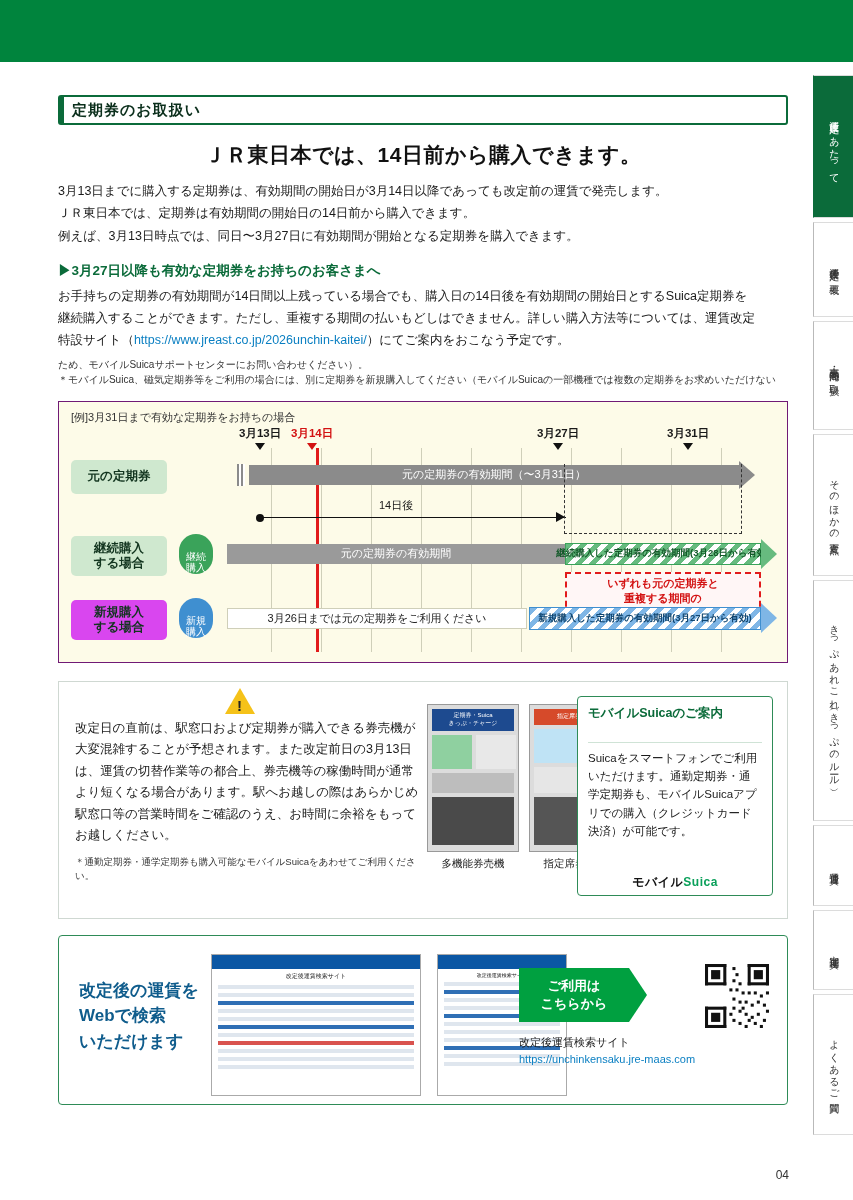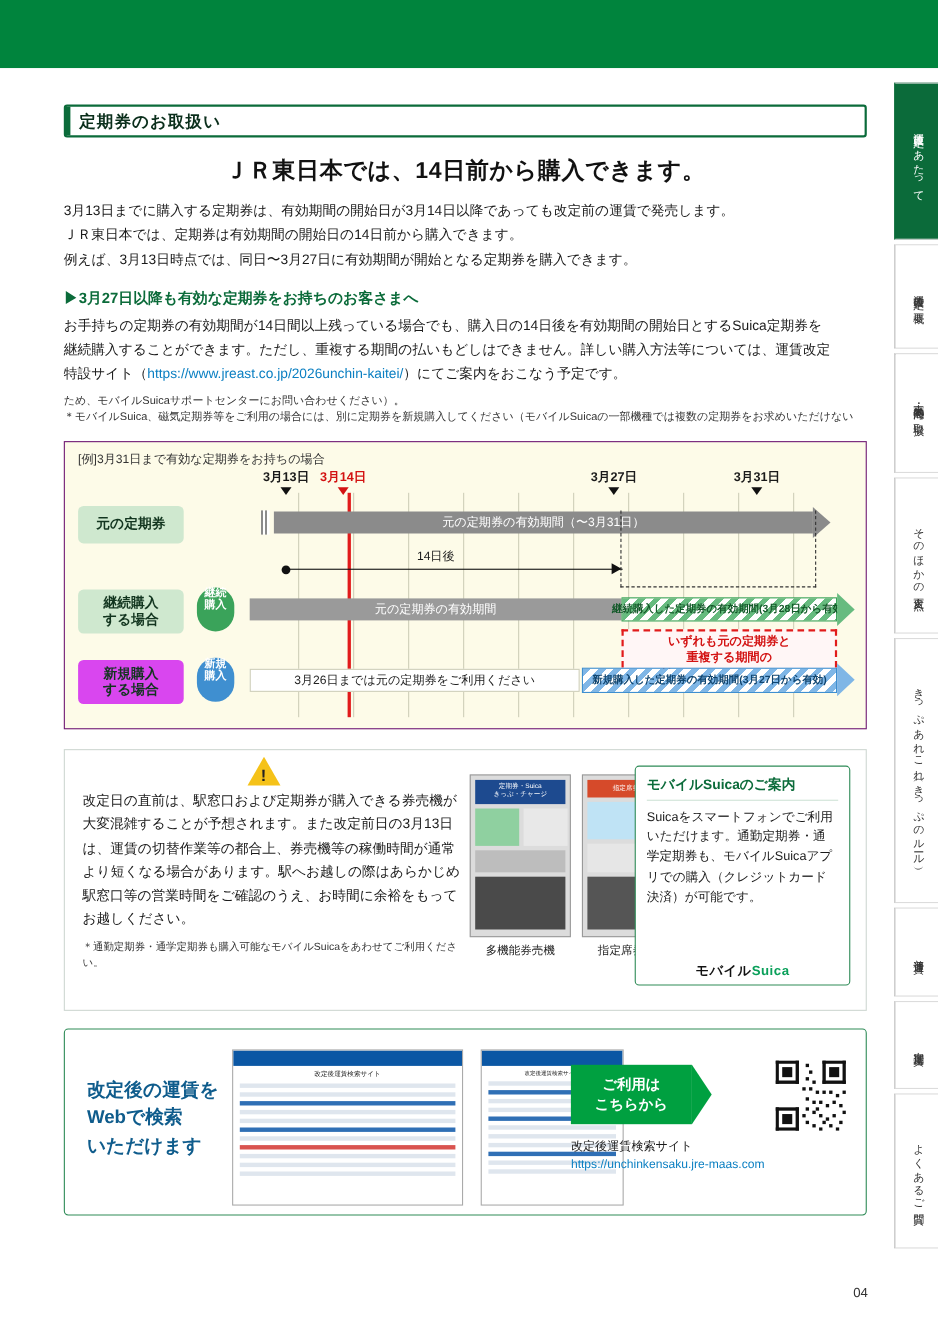--- a/index.html
+++ b/index.html
@@ -88,22 +88,22 @@
   .rowlabel {
     position:absolute; left:12px; width:96px; height:34px;
     display:flex; align-items:center; justify-content:center;
     border-radius:5px; font-size:12.5px; font-weight:bold; color:#12351f;
     text-align:center; line-height:1.2;
   }
   .rl-green { background:#cfe8cf; }
   .rl-blue  { background:#d946ef; }
   .circ {
     position:absolute; width:34px; height:40px; border-radius:18px;
-    display:flex; align-items:flex-start; justify-content:center;
-    font-size:10px; font-weight:bold; color:#fff; line-height:1.15; text-align:center;
+    display:flex; align-items:flex-end; justify-content:center;
+    font-size:10px; font-weight:normal; color:#fff; line-height:1.15; text-align:center;
   }
   .circ.g { background:#3aa35a; }
   .circ.b { background:#3f8fd0; }
   .bar {
     position:absolute; height:20px; display:flex; align-items:center; justify-content:center;
     font-size:11px; color:#fff; white-space:nowrap;
   }
   .bar.gray { background:#8b8b8b; }
   .bar.gray2 { background:#9a9a9a; }
   .bar.hatch-g {
@@ -133,21 +133,21 @@
   .tri-warn { position:absolute; left:166px; top:6px; width:0;height:0;
     border-left:15px solid transparent;border-right:15px solid transparent;border-bottom:26px solid #f5c219; }
   .tri-warn span { position:absolute; left:-3px; top:9px; font-size:15px; font-weight:bold; color:#222; }
   .mach { position:absolute; width:92px; }
   .mach .img { width:92px; height:148px; border:1px solid #999; background:#dcdcdc; position:relative; overflow:hidden;}
   .mach .cap { font-size:10.5px; text-align:center; margin-top:5px; }
   .suicabox {
     position:absolute; right:14px; top:14px; width:196px; height:200px;
     border:1px solid #2e8b57; border-radius:4px; background:#fff; padding:8px 10px;
   }
-  .suicabox h3 { margin:0 0 6px; font-size:12.5px; color:#0b6b3a; font-weight:bold; border-bottom:1px solid #cfe3d6; padding-bottom:5px;}
+  .suicabox h3 { margin:0 0 6px; font-size:12.5px; color:#0b6b3a; font-weight:bold; border-bottom:1px solid #cfe3d6; padding-bottom:20px;}
   .suicabox p { margin:0; font-size:11.5px; line-height:1.6; }
   .suica-logo { position:absolute; left:0; right:0; bottom:4px; text-align:center; font-size:12px; font-weight:bold; letter-spacing:0.5px; color:#111; }
   .suica-logo .sgreen { color:#0aa05a; }
   
   .webbox {
     margin-top:16px; border:1px solid #2e8b57; border-radius:4px; height:170px;
     position:relative; background:#fff;
   }
   .webbox .title {
     position:absolute; left:20px; top:42px; font-size:17px; font-weight:bold;

